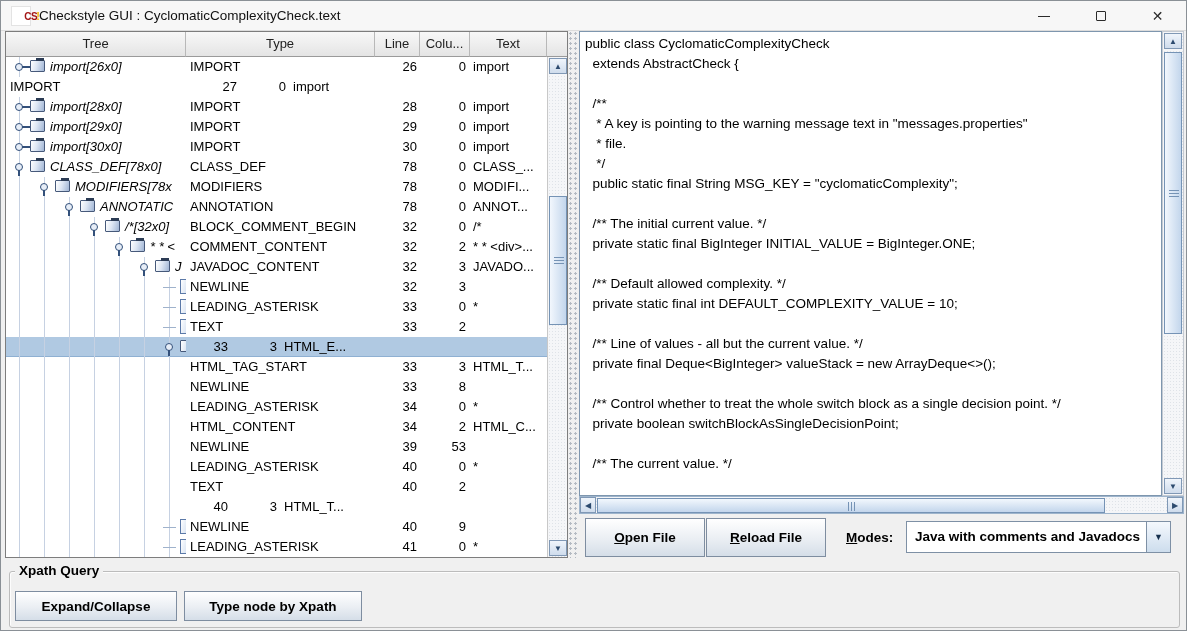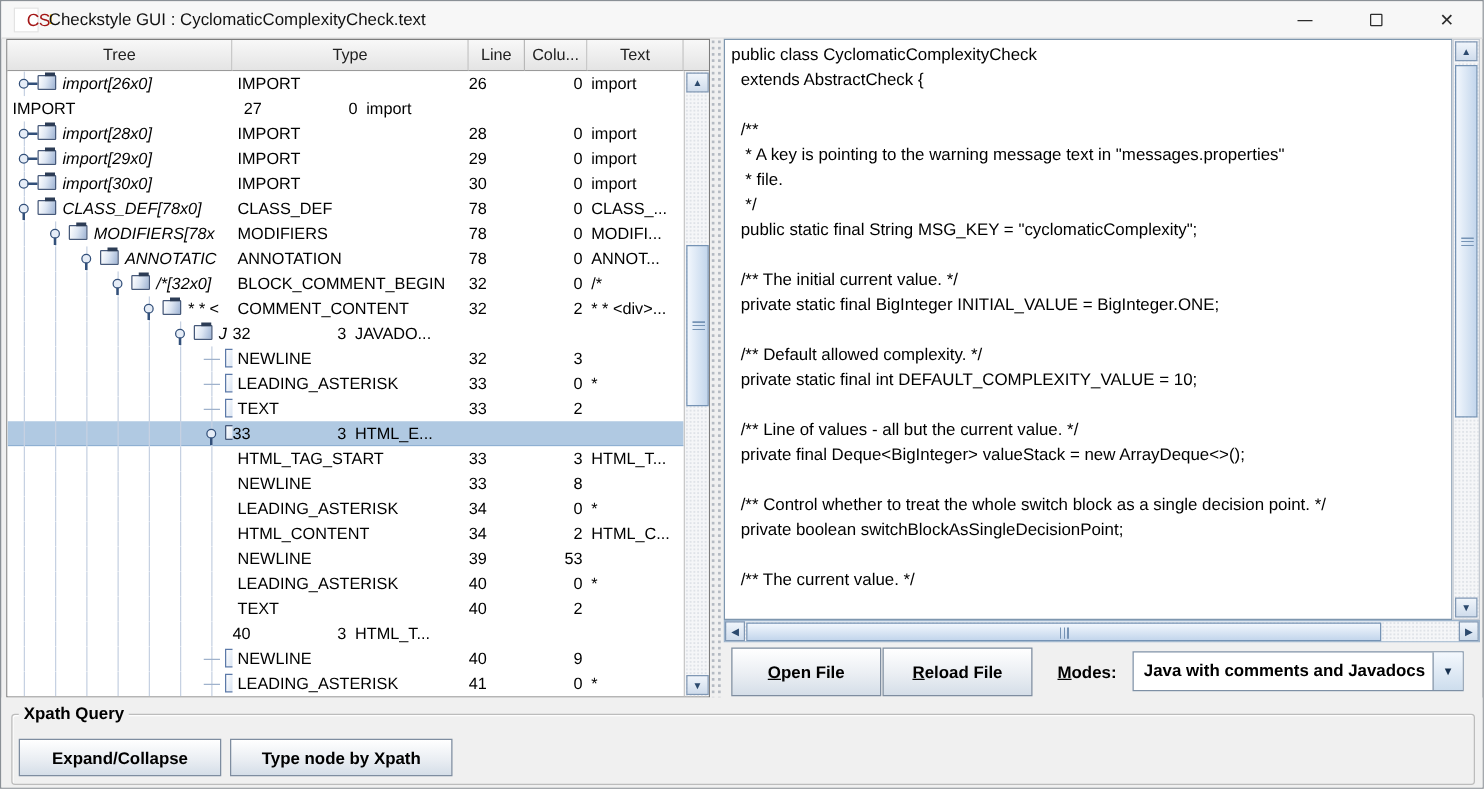--- a/index.html
+++ b/index.html
@@ -2,21 +2,21 @@
 <html><head>
 <meta charset="utf-8">
 <style>
   * { margin:0; padding:0; box-sizing:border-box; }
   html,body { width:1187px; height:631px; font-family:"Liberation Sans",sans-serif; }
   .window { position:relative; width:1187px; height:631px; background:#f0f0f0; border:1px solid #8a9096; overflow:hidden; }
 
   
   .titlebar { position:absolute; left:0; top:0; width:100%; height:30px; background:#f7f7f7; border-bottom:1px solid #dcdcdc; }
   .appicon { position:absolute; left:10px; top:5px; width:20px; height:20px; background:#fff; border:1px solid #e3e3e3; display:flex; align-items:center; justify-content:center; }
-  .cs-c { color:#a31515; font-size:14px; font-weight:normal; letter-spacing:-0.5px;margin-left:22px; }
+  .cs-c { color:#a31515; font-size:10px; font-weight:bold; letter-spacing:-0.5px;margin-left:22px; }
   .cs-bang { color:#f2b705; font-size:11px; font-weight:bold; margin-left:-1px; }
   .title-text { position:absolute; left:38px; top:0; height:30px; line-height:30px; font-size:13.5px; color:#111; }
   .wc { position:absolute; top:0; height:30px; width:57px; display:flex; align-items:center; justify-content:center; }
   .wc-min { right:114px; } .wc-max { right:57px; } .wc-close { right:0; }
   .glyph-min { width:12px; height:1px; background:#2b2b2b; }
   .glyph-max { width:10px; height:10px; border:1px solid #2b2b2b; border-radius:1px; }
   .glyph-close { font-size:14px; color:#2b2b2b; line-height:14px; }
 
   
   .left-table { position:absolute; left:4px; top:30px; width:563px; height:527px; background:#fff; border:1px solid #7d7d7d; }
@@ -24,21 +24,21 @@
   .hcell { height:25px; line-height:24px; text-align:center; font-size:13px; color:#222;
            background:linear-gradient(180deg,#f8f8f8,#e4e4e4); border-right:1px solid #b8b8b8; border-bottom:1px solid #9a9a9a; flex:none; overflow:hidden; white-space:nowrap; }
   .hc-tree{width:180px;} .hc-type{width:189px;} .hc-line{width:45px;} .hc-colu{width:50px;} .hc-text{width:77px;} .hc-corner{flex:1; border-right:none;}
   .tbody { position:absolute; left:0; top:25px; width:541px; height:500px; overflow:hidden; background:#fff; }
   .trow { display:flex; height:20px; line-height:20px; font-size:13px; color:#000; white-space:nowrap; }
   .trow.sel { background:#b0c9e2; box-shadow:inset 0 -1px 0 #8fb0d2; }
   .tc { height:20px; flex:none; overflow:hidden; }
   .tc.tree { width:180px; position:relative;font-style:italic; }
   .tc.type { width:189px; padding-left:4px; }
   .trow.sel .tc.type { box-shadow:inset 0 0 0 1px #5f82ab; }
-  .tc.line { width:45px; text-align:left; padding-right:3px; }
+  .tc.line { width:45px; text-align:right; padding-right:3px; }
   .tc.colu { width:50px; text-align:right; padding-right:4px; }
   .tc.txt  { width:77px; padding-left:3px; }
   .gl   { position:absolute; top:0; bottom:0; width:1px; background:#c6d1e2; }
   .dash { position:absolute; top:10px; height:1px; width:13px; background:#9fb2cc; }
   .hc-circ { position:absolute; top:6px; width:8px; height:8px; border:1px solid #33507a; background:#e6edf7; border-radius:50%; }
   .hs-right { position:absolute; top:9px; width:8px; height:2px; background:#33507a; }
   .hs-down  { position:absolute; top:13px; width:2px; height:6px; background:#33507a; }
   .folder { position:absolute; top:3px; width:15px; height:12px; background:linear-gradient(105deg,#ffffff 0%,#dde6f3 45%,#9fb4d4 100%); border:1px solid #46597a; border-radius:1px; }
   .folder::before { content:''; position:absolute; top:-3px; right:0; width:8px; height:3px; background:#2c3c55; }
   .leafic { position:absolute; top:2px; width:11px; height:15px; background:linear-gradient(105deg,#ffffff,#c6d6ec); border:1px solid #5b79a8; }
@@ -251,20 +251,21 @@
             <span class="gl" style="left: 38px;"></span>
             <span class="gl" style="left: 63px;"></span>
             <span class="gl" style="left: 88px;"></span>
             <span class="gl" style="left: 113px;"></span>
             <span class="gl" style="left: 138px;"></span>
             <span class="hc-circ" style="left: 134px;"></span>
             <span class="hs-down" style="left: 137px;"></span>
             <span class="folder" style="left: 149px;"></span>
             <span class="tlabel" style="left: 169px;">J</span>
           </div>
+          <div class="tc type">JAVADOC_CONTENT</div>
           <div class="tc line">32</div>
           <div class="tc colu">3</div>
           <div class="tc txt">JAVADO...</div>
         </div>
         <div class="trow">
           <div class="tc tree">
             <span class="gl" style="left: 13px;"></span>
             <span class="gl" style="left: 38px;"></span>
             <span class="gl" style="left: 63px;"></span>
             <span class="gl" style="left: 88px;"></span>

